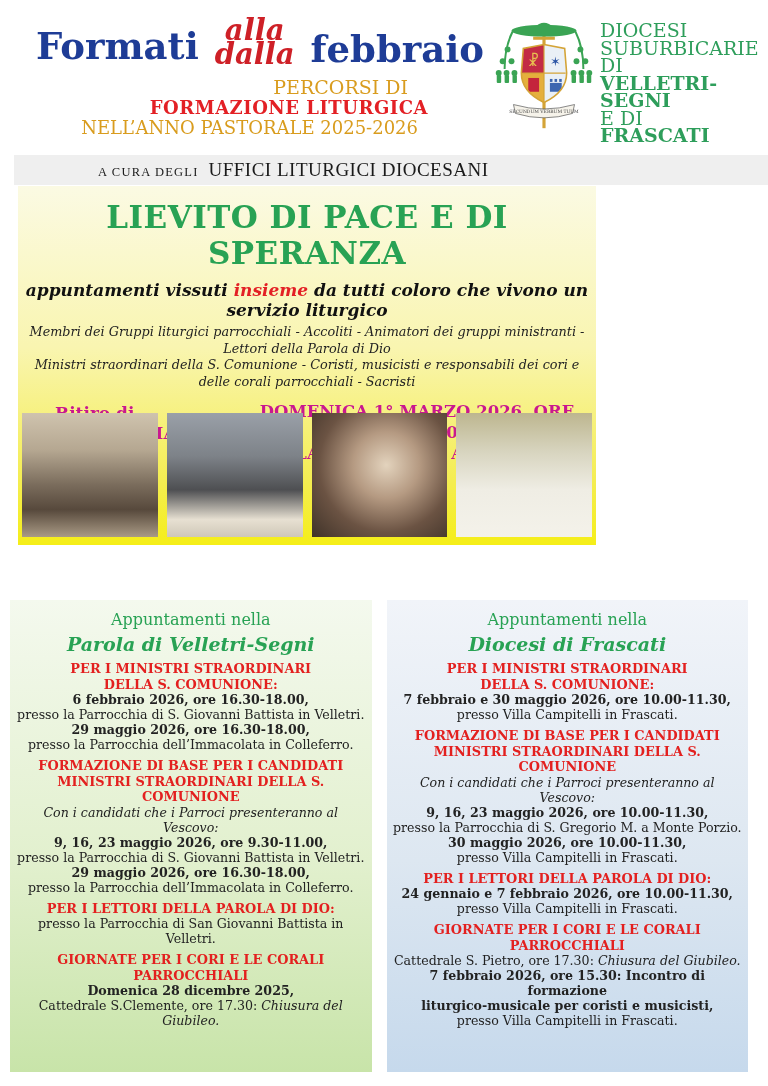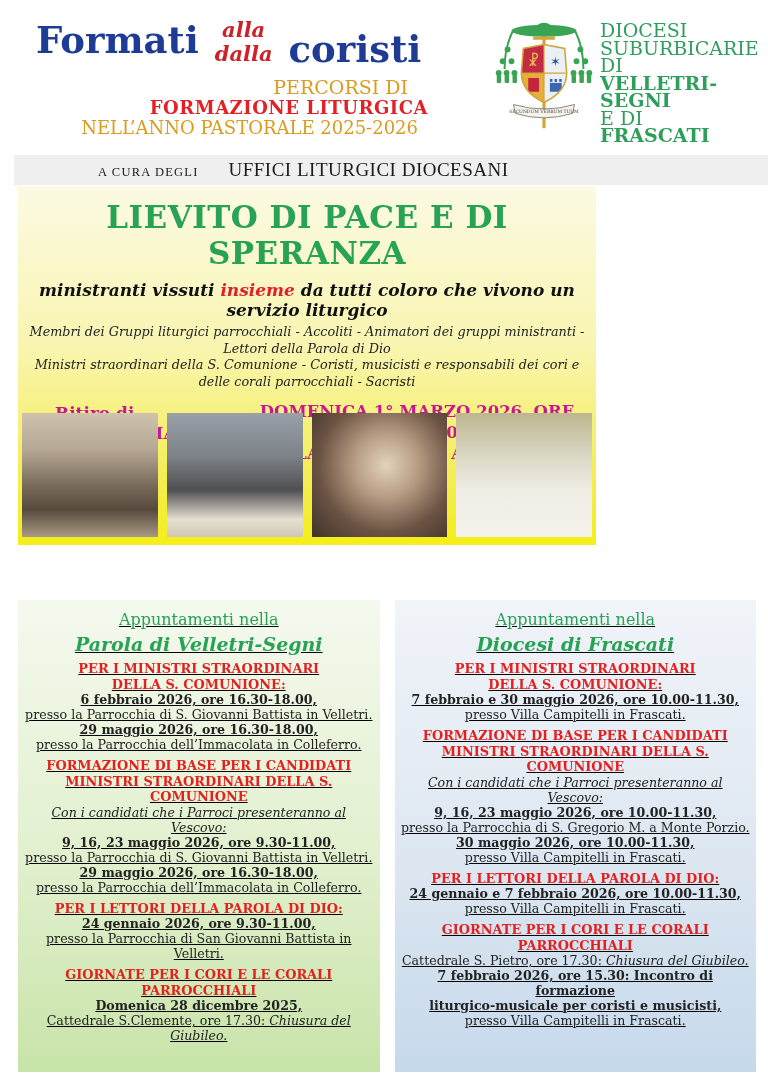--- a/index.html
+++ b/index.html
@@ -3,30 +3,30 @@
 <meta charset="utf-8">
 <style>
   html,body{margin:0;padding:0;background:#fff;}
   .page{position:relative;width:768px;height:1086px;background:#fff;overflow:hidden;
         font-family:"DejaVu Serif",serif;}
   *{box-sizing:border-box;}
 
   
   .title-row{position:absolute;left:36px;top:18px;display:flex;align-items:flex-start;color:#1E3C96;}
   .t-main{font-size:37px;font-weight:bold;line-height:1.15;}
-  .t-first{margin-top:1px;}
+  .t-first{margin-top:7px;}
   .t-last{margin-top:10px;}
   .t-stack{display:flex;flex-direction:column;margin:0 16px;color:#CE2027;
-           font-style:italic;font-weight:bold;font-size:21px;line-height:24px;text-align:center;}
+           font-style:italic;font-weight:bold;font-size:29px;line-height:24px;text-align:center;}
   .subtitle{position:absolute;top:77px;left:0;width:432px;text-align:right;line-height:1.12;padding-left:24px;}
   .sub1{font-size:19px;color:#D99C1E;padding-right:24px;}
   .sub2{font-size:18px;font-weight:bold;color:#E32025;padding-right:4px;letter-spacing:.5px;}
   .sub3{font-size:18px;color:#D99C1E;padding-right:14px;}
   .band{position:absolute;top:155px;left:14px;right:0;height:30px;background:#EFEFEF;color:#1A1A1A;
-        display:flex;align-items:baseline;padding-left:84px;font-family:"Liberation Serif",serif;padding-top:4px;gap:20px;}
+        display:flex;align-items:baseline;padding-left:84px;font-family:"Liberation Serif",serif;padding-top:4px;}
   .band-pre{font-size:12.5px;letter-spacing:1.2px;margin-right:10px;}
   .band-main{font-size:19px;letter-spacing:.5px;}
   .crest{position:absolute;left:494px;top:12px;}
   .diocese-text{position:absolute;left:600px;top:22px;color:#2E9E5B;font-size:19px;line-height:17.5px;}
   .dl-b{font-weight:bold;}
 
   
   .panel{position:absolute;left:18px;top:186px;width:578px;height:359px;
          background:linear-gradient(180deg,#FBFAE3 0%,#F9F5B0 45%,#F4ED52 82%,#F5EE18 100%);}
   .lievito{margin-top:13px;text-align:center;font-size:31px;font-weight:bold;color:#28A254;letter-spacing:.5px;}
@@ -38,21 +38,21 @@
   .r-label{width:228px;padding-left:37px;font-weight:bold;font-size:17px;color:#C9188F;padding-top:2px;}
   .r-dates{flex:1;text-align:center;font-weight:bold;font-size:16.5px;line-height:21px;color:#C9188F;padding-right:8px;}
   .photos{position:absolute;left:4px;right:4px;bottom:8px;display:flex;gap:9px;}
   .photo{flex:1;height:124px;}
   .photo-0{background:linear-gradient(180deg,#cfc3ae 0%,#b5a791 30%,#7a6c5c 58%,#57493c 78%,#a99a85 100%);}
   .photo-1{background:linear-gradient(180deg,#9aa0a8 0%,#7d8288 35%,#4e4f52 62%,#e7e0d2 86%,#cfc7b8 100%);}
   .photo-2{background:radial-gradient(circle at 55% 42%,#e3d3bd 0%,#b59a82 32%,#6b5343 65%,#3f3228 100%);}
   .photo-3{background:linear-gradient(180deg,#bdb68f 0%,#d8d5c0 32%,#efede4 62%,#f4f2ea 100%);}
 
   
-  .cols{position:absolute;left:18px;top:600px;width:738px;display:flex;gap:15px;text-decoration:underline;}
+  .cols{position:absolute;left:10px;top:600px;width:738px;display:flex;gap:15px;}
   .column{flex:1;height:472px;padding:11px 6px 6px 6px;text-align:center;overflow:hidden;}
   .col-green{background:linear-gradient(180deg,#F4F9EE 0%,#E2F0CE 55%,#C8E4A9 100%);}
   .col-blue{background:linear-gradient(180deg,#F1F4F9 0%,#DDE7F1 55%,#C6D9EC 100%);}
   .col-head-top{font-size:16px;color:#28A254;line-height:18px;}
   .col-head-main{font-size:19px;font-weight:bold;font-style:italic;color:#28A254;margin-top:4px;line-height:22px;}
   .col-body{margin-top:2px;}
   .section{margin-top:6px;}
   .sec-title{color:#E3201F;font-weight:bold;font-size:12.9px;line-height:15.5px;}
   .line{font-size:12.6px;line-height:15px;color:#222;}
   .s-b{font-weight:bold;}
@@ -62,21 +62,21 @@
 <body>
 
 <div class="page">
 
   <div class="title-row">
     <span class="t-main t-first">Formati</span>
     <span class="t-stack">
       <span>alla</span>
       <span>dalla</span>
     </span>
-    <span class="t-main t-last">coristi</span>
+    <span class="t-main t-last">febbraio</span>
   </div>
 
   <div class="subtitle">
     <div class="sub1">PERCORSI DI</div>
     <div class="sub2">FORMAZIONE LITURGICA</div>
     <div class="sub3">NELL’ANNO PASTORALE 2025-2026</div>
   </div>
 
   <div class="band">
     <span class="band-pre">A CURA DEGLI</span>
@@ -149,21 +149,21 @@
       <div>SUBURBICARIE</div>
       <div>DI</div>
       <div class="dl-b">VELLETRI-SEGNI</div>
       <div>E DI</div>
       <div class="dl-b">FRASCATI</div>
     </div>
 
   <div class="panel">
     <div class="lievito">LIEVITO DI PACE E DI SPERANZA</div>
     <div class="tagline">
-      <span>ministranti vissuti </span><span class="tag-hl">insieme</span><span> da tutti coloro che vivono un servizio liturgico</span>
+      <span>appuntamenti vissuti </span><span class="tag-hl">insieme</span><span> da tutti coloro che vivono un servizio liturgico</span>
     </div>
     <div class="audience">
       <div>Membri dei Gruppi liturgici parrocchiali - Accoliti - Animatori dei gruppi ministranti - Lettori della Parola di Dio</div>
       <div>Ministri straordinari della S. Comunione - Coristi, musicisti e responsabili dei cori e delle corali parrocchiali - Sacristi</div>
     </div>
     <div class="retreats" id="retreats">
         <div class="retreat">
           <div class="r-label">Ritiro di QUARESIMA</div>
           <div class="r-dates">
             <div>DOMENICA 1° MARZO 2026, ORE 16.00-18.00,</div>
@@ -202,21 +202,20 @@
             <div class="line"><span class="s-i">Con i candidati che i Parroci presenteranno al Vescovo:</span></div>
             <div class="line"><span class="s-b">9, 16, 23 maggio 2026, ore 9.30-11.00,</span></div>
             <div class="line"><span class="s-r">presso la Parrocchia di S. Giovanni Battista in Velletri.</span></div>
             <div class="line"><span class="s-b">29 maggio 2026, ore 16.30-18.00,</span></div>
             <div class="line"><span class="s-r">presso la Parrocchia dell’Immacolata in Colleferro.</span></div>
           </div>
           <div class="section">
             <div class="sec-title">
               <div>PER I LETTORI DELLA PAROLA DI DIO:</div>
             </div>
-            <div class="line"><span class="s-b">24 gennaio 2026, ore 9.30-11.00,</span></div>
             <div class="line"><span class="s-r">presso la Parrocchia di San Giovanni Battista in Velletri.</span></div>
           </div>
           <div class="section">
             <div class="sec-title">
               <div>GIORNATE PER I CORI E LE CORALI PARROCCHIALI</div>
             </div>
             <div class="line"><span class="s-b">Domenica 28 dicembre 2025,</span></div>
             <div class="line"><span class="s-r">Cattedrale S.Clemente, ore 17.30: </span><span class="s-i">Chiusura del Giubileo.</span></div>
           </div>
         </div>

